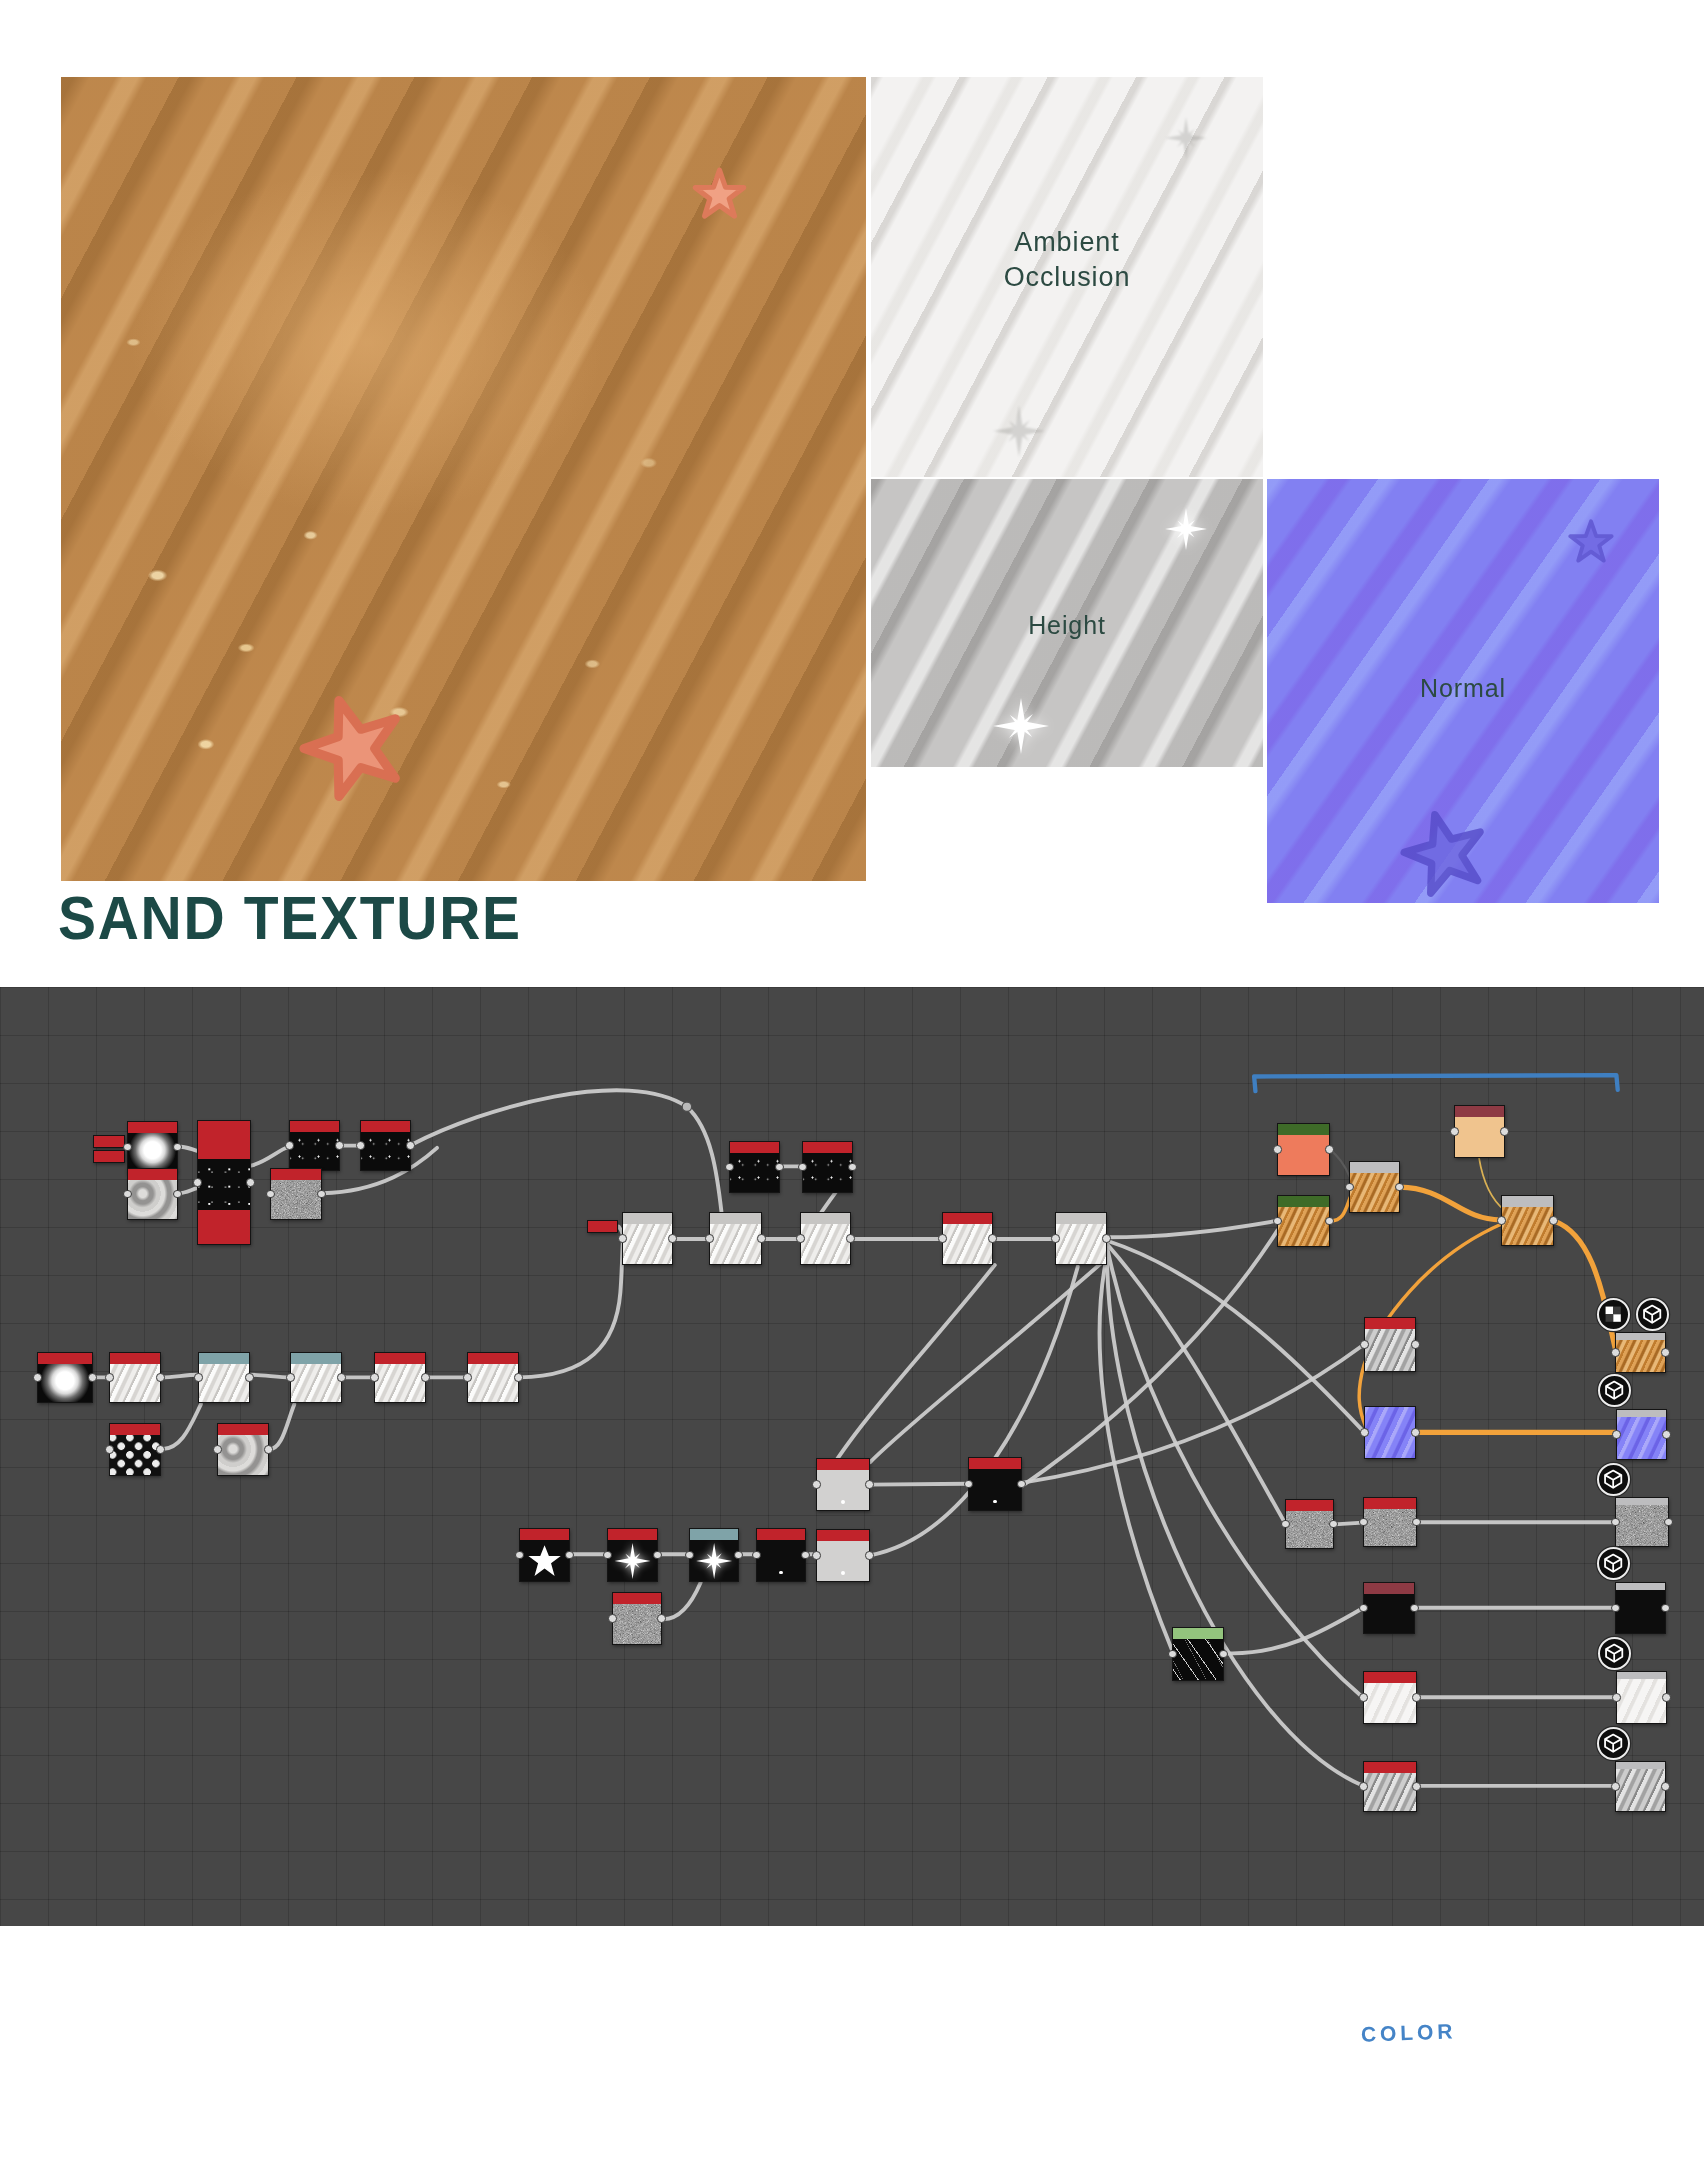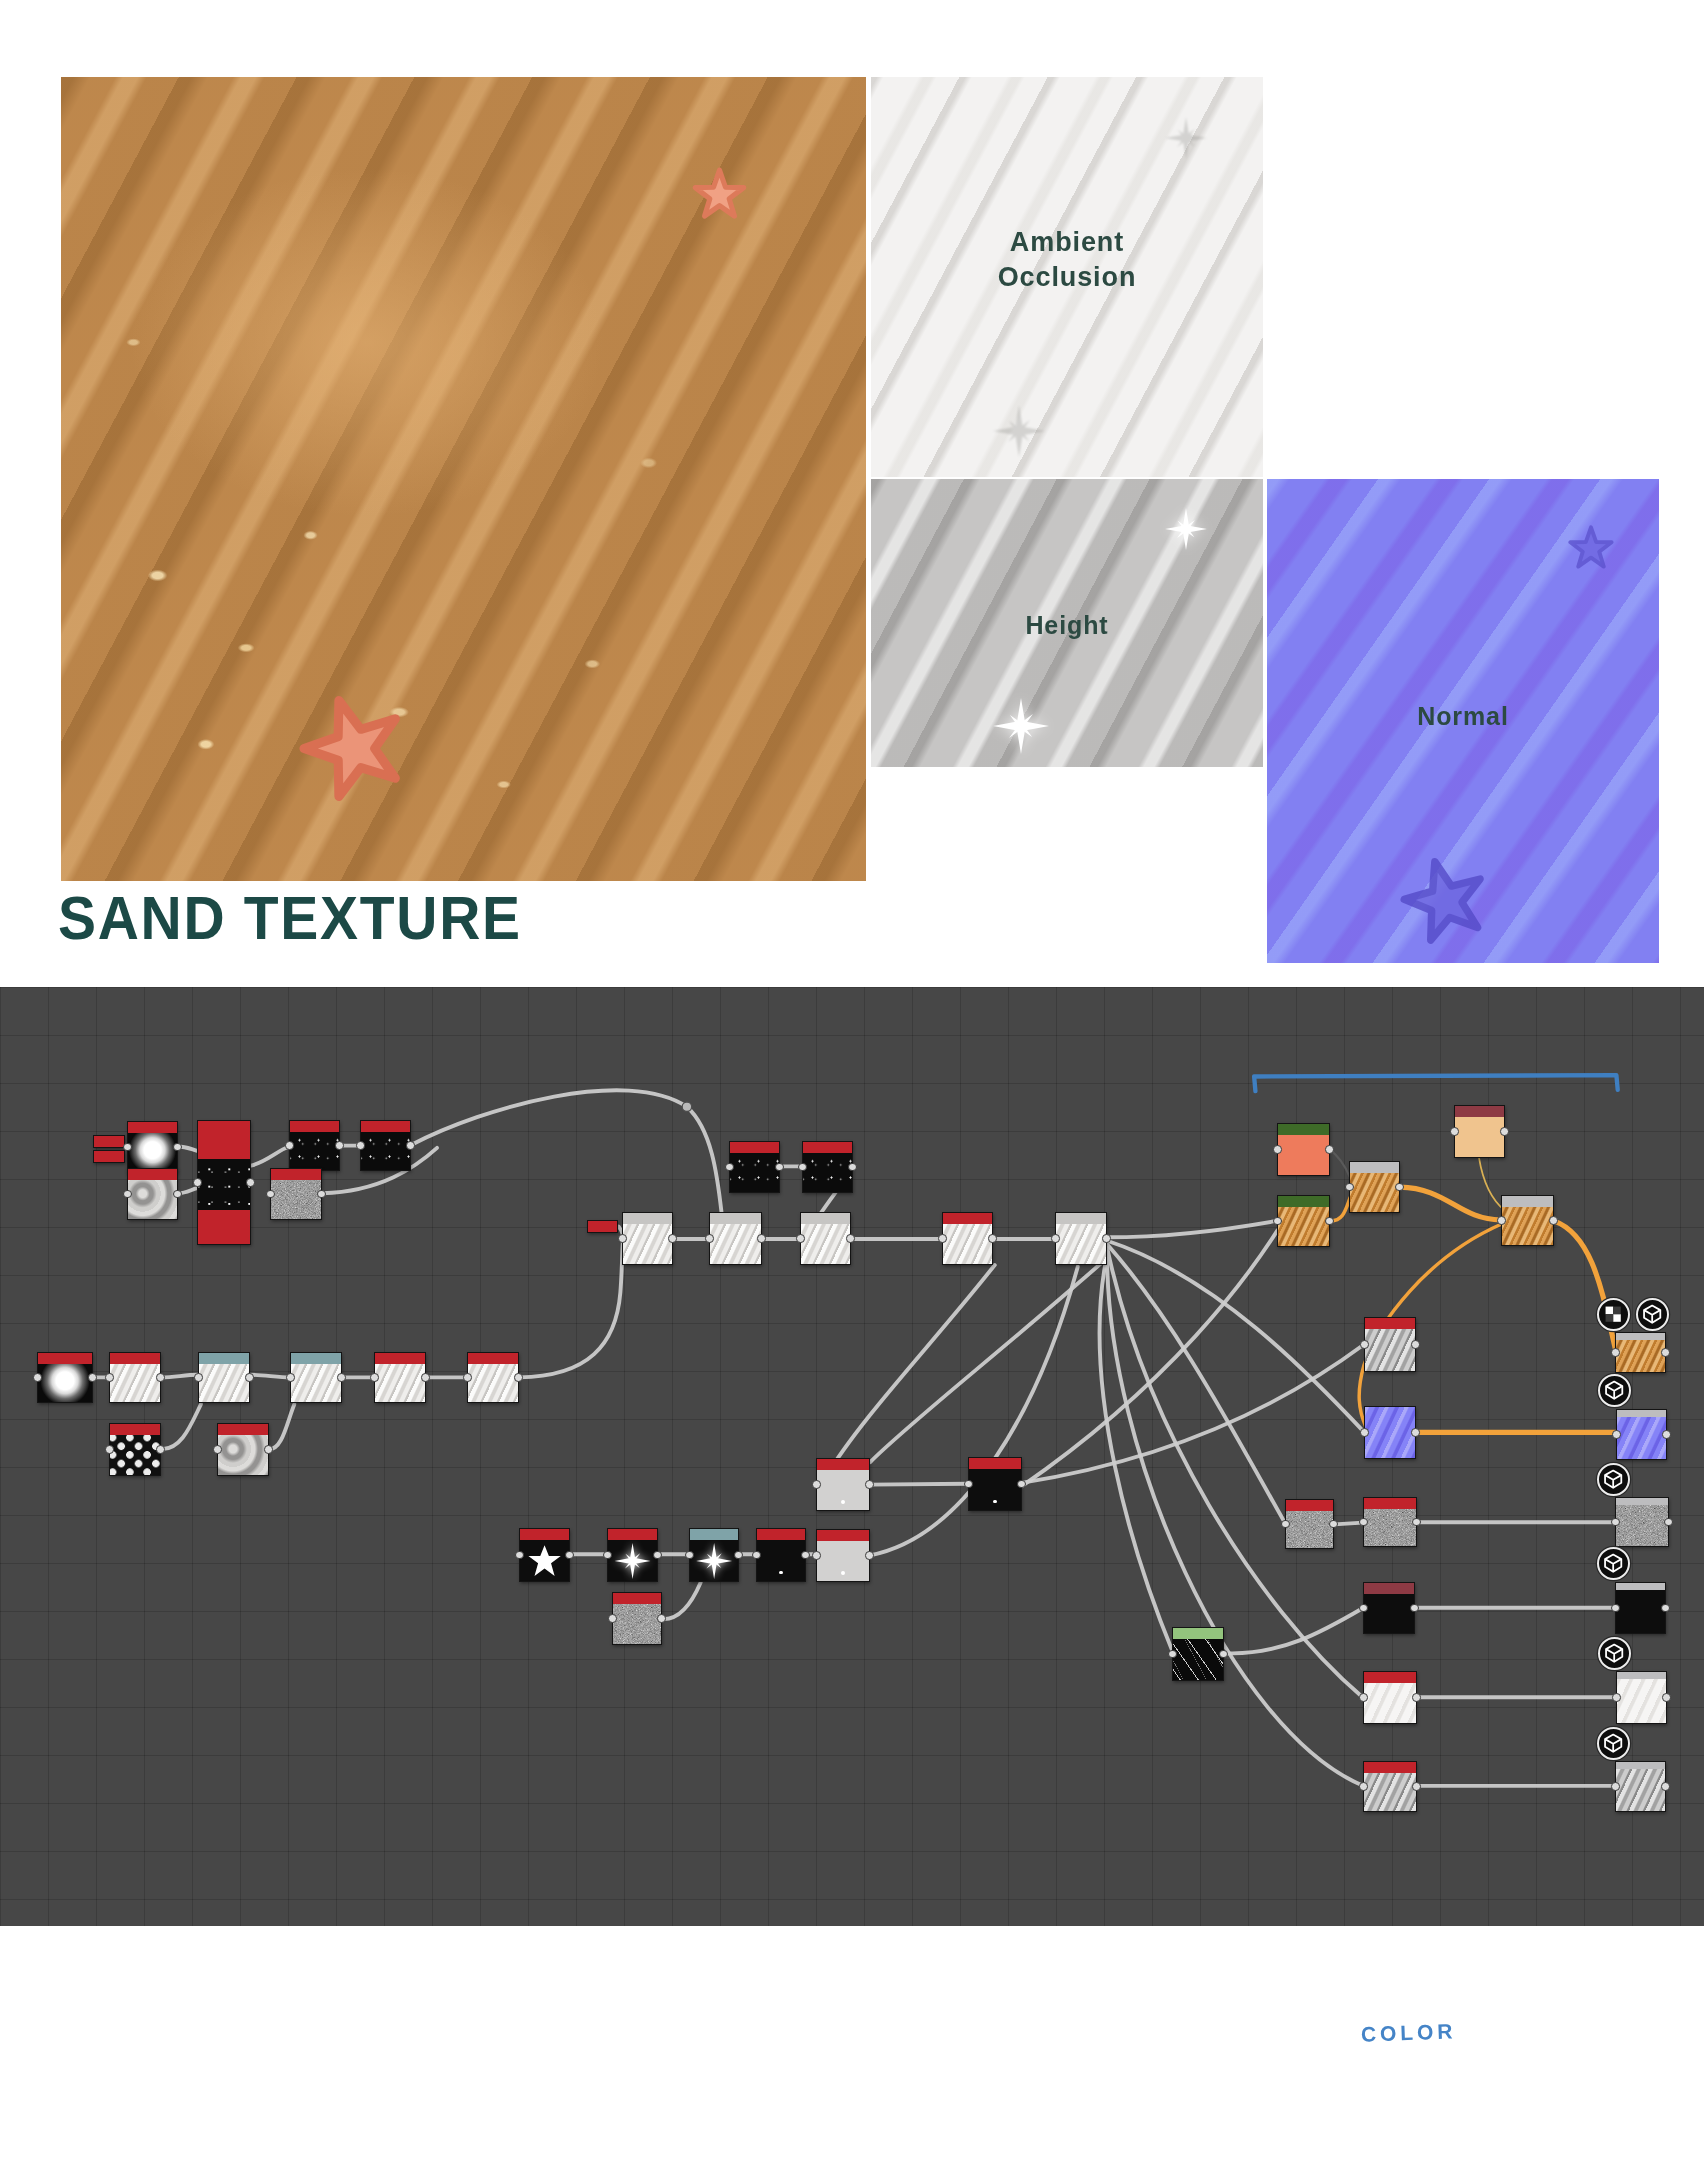--- a/index.html
+++ b/index.html
@@ -27,27 +27,27 @@
   #ao-map{left:871px;top:77px;width:392px;height:400px;background-color:#f3f2f1;
     background-image:repeating-linear-gradient(118deg,
       rgba(196,193,189,.55) 0 5.2px, rgba(255,255,255,0) 11.2px 42px,
       rgba(222,220,216,.5) 47px 54px, rgba(255,255,255,0) 58px 78px);}
   #rough-map{left:1267px;top:77px;width:392px;height:400px;background:#8d8d8d;}
   #rough-map svg.noise-fill{position:absolute;inset:0;width:100%;height:100%;}
   #height-map{left:871px;top:479px;width:392px;height:288px;background-color:#c6c5c4;
     background-image:repeating-linear-gradient(118deg,
       rgba(110,108,106,.38) 0 7px, rgba(255,255,255,0) 14.7px 43px,
       rgba(255,255,255,.55) 48px 57px, rgba(110,108,106,.12) 62px 82px);}
-  #normal-map{left:1267px;top:479px;width:392px;height:484px;background-color:#8280f2;
+  #normal-map{left:1267px;top:479px;width:392px;height:424px;background-color:#8280f2;
     background-image:repeating-linear-gradient(125deg,
       rgba(173,196,255,.40) 0 9.5px, rgba(255,255,255,0) 19px 47px,
       rgba(120,70,220,.30) 52px 65px, rgba(255,255,255,0) 70px 91px);}
   .map-label{position:absolute;left:0;width:100%;text-align:center;color:#2c4a42;
     font-weight:400;letter-spacing:0.9px;}
-  .light{font-weight:700;}
+  .light{font-weight:400;}
   #ao-label{top:37%;font-size:27px;line-height:1.3;}
   #rough-label{top:47%;font-size:24px;font-weight:700;color:#1d4a44;}
   #height-label{top:46%;font-size:25px;}
   #normal-label{top:46%;font-size:25px;}
   .sparkle{position:absolute;width:42px;height:42px;}
   .sparkle svg{width:100%;height:100%;filter:blur(0.6px) drop-shadow(0 0 7px rgba(255,255,255,.9));}
   .sparkle.dim svg{filter:blur(0.9px);opacity:.3;}
   .starfish{position:absolute;}
   .starfish svg{width:100%;height:100%;}
   

